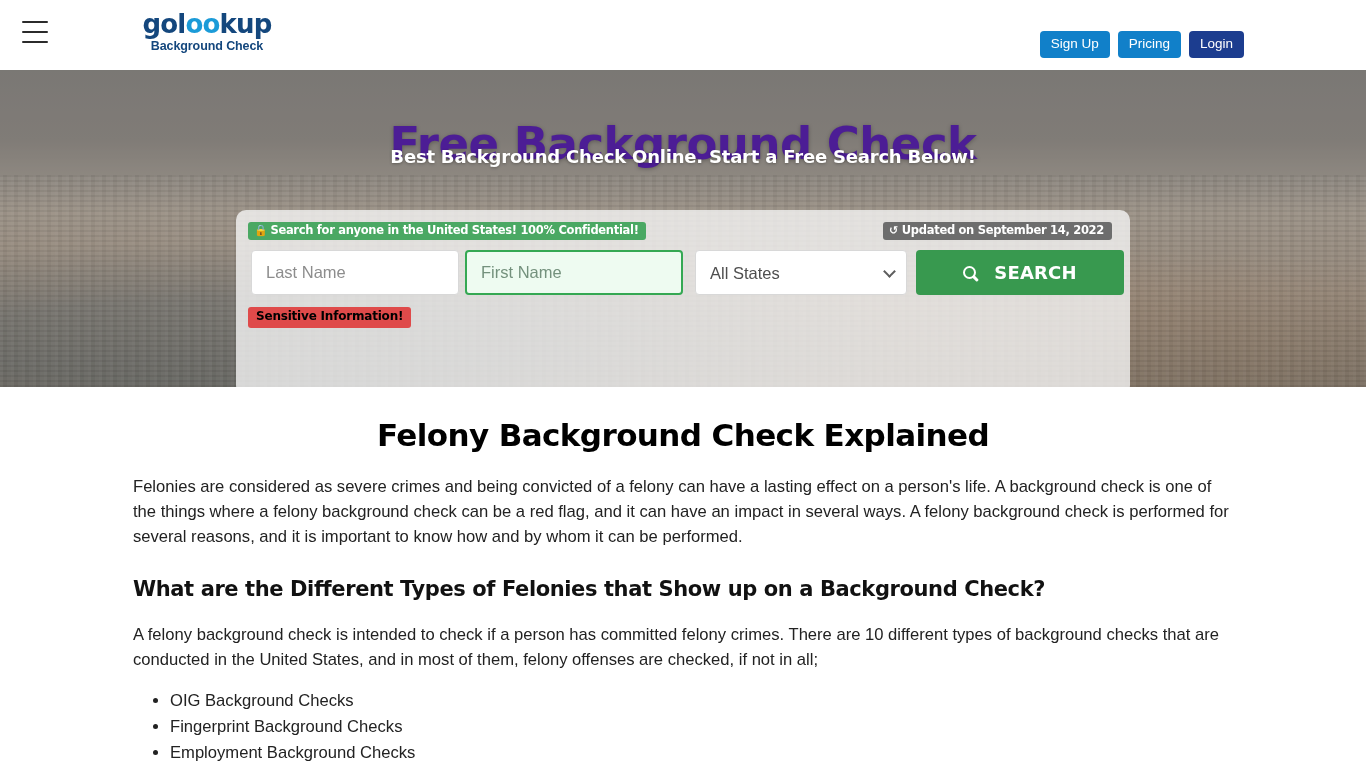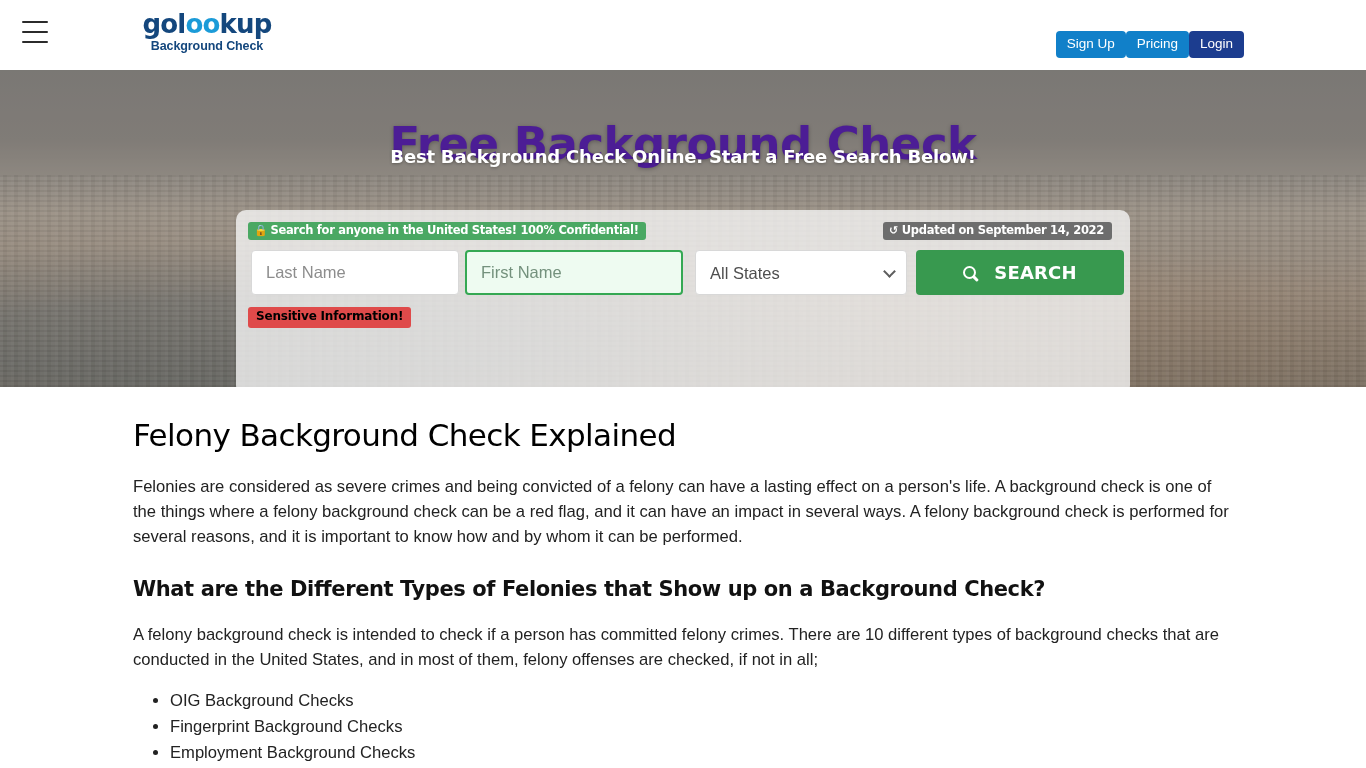--- a/index.html
+++ b/index.html
@@ -54,21 +54,21 @@
     margin-top: 3px;
     font-size: 12.5px;
     font-weight: 700;
     color: #14477d;
     letter-spacing: -0.1px;
     white-space: nowrap;
   }
   .header-actions {
     position: absolute;
     right: 122px; top: 31px;
-    display: flex; align-items: center;
+    display: flex; gap: 8px; align-items: center;
   }
   .btn-hdr {
     border: none; border-radius: 4px;
     font-family: "Liberation Sans", sans-serif;
     font-size: 13.5px;
     font-weight: 400;
     color: #ffffff;
     padding: 6px 11px 7px;
     cursor: pointer;
     line-height: 1;
@@ -279,23 +279,24 @@
   }
 
   
   .content {
     width: 1100px;
     margin: 0 auto;
     padding: 0 0 0 0;
   }
   .article-title {
     margin: 30px 0 0;
+    text-align: center;
     font-family: "DejaVu Sans", sans-serif;
     font-size: 31px;
-    font-weight: 400;
+    font-weight: 700;
     color: #000000;
     letter-spacing: -0.6px;
   }
   .para {
     margin: 21px 0 0;
     font-family: "Liberation Sans", sans-serif;
     font-size: 16.6px;
     line-height: 1.52;
     color: #222222;
   }

